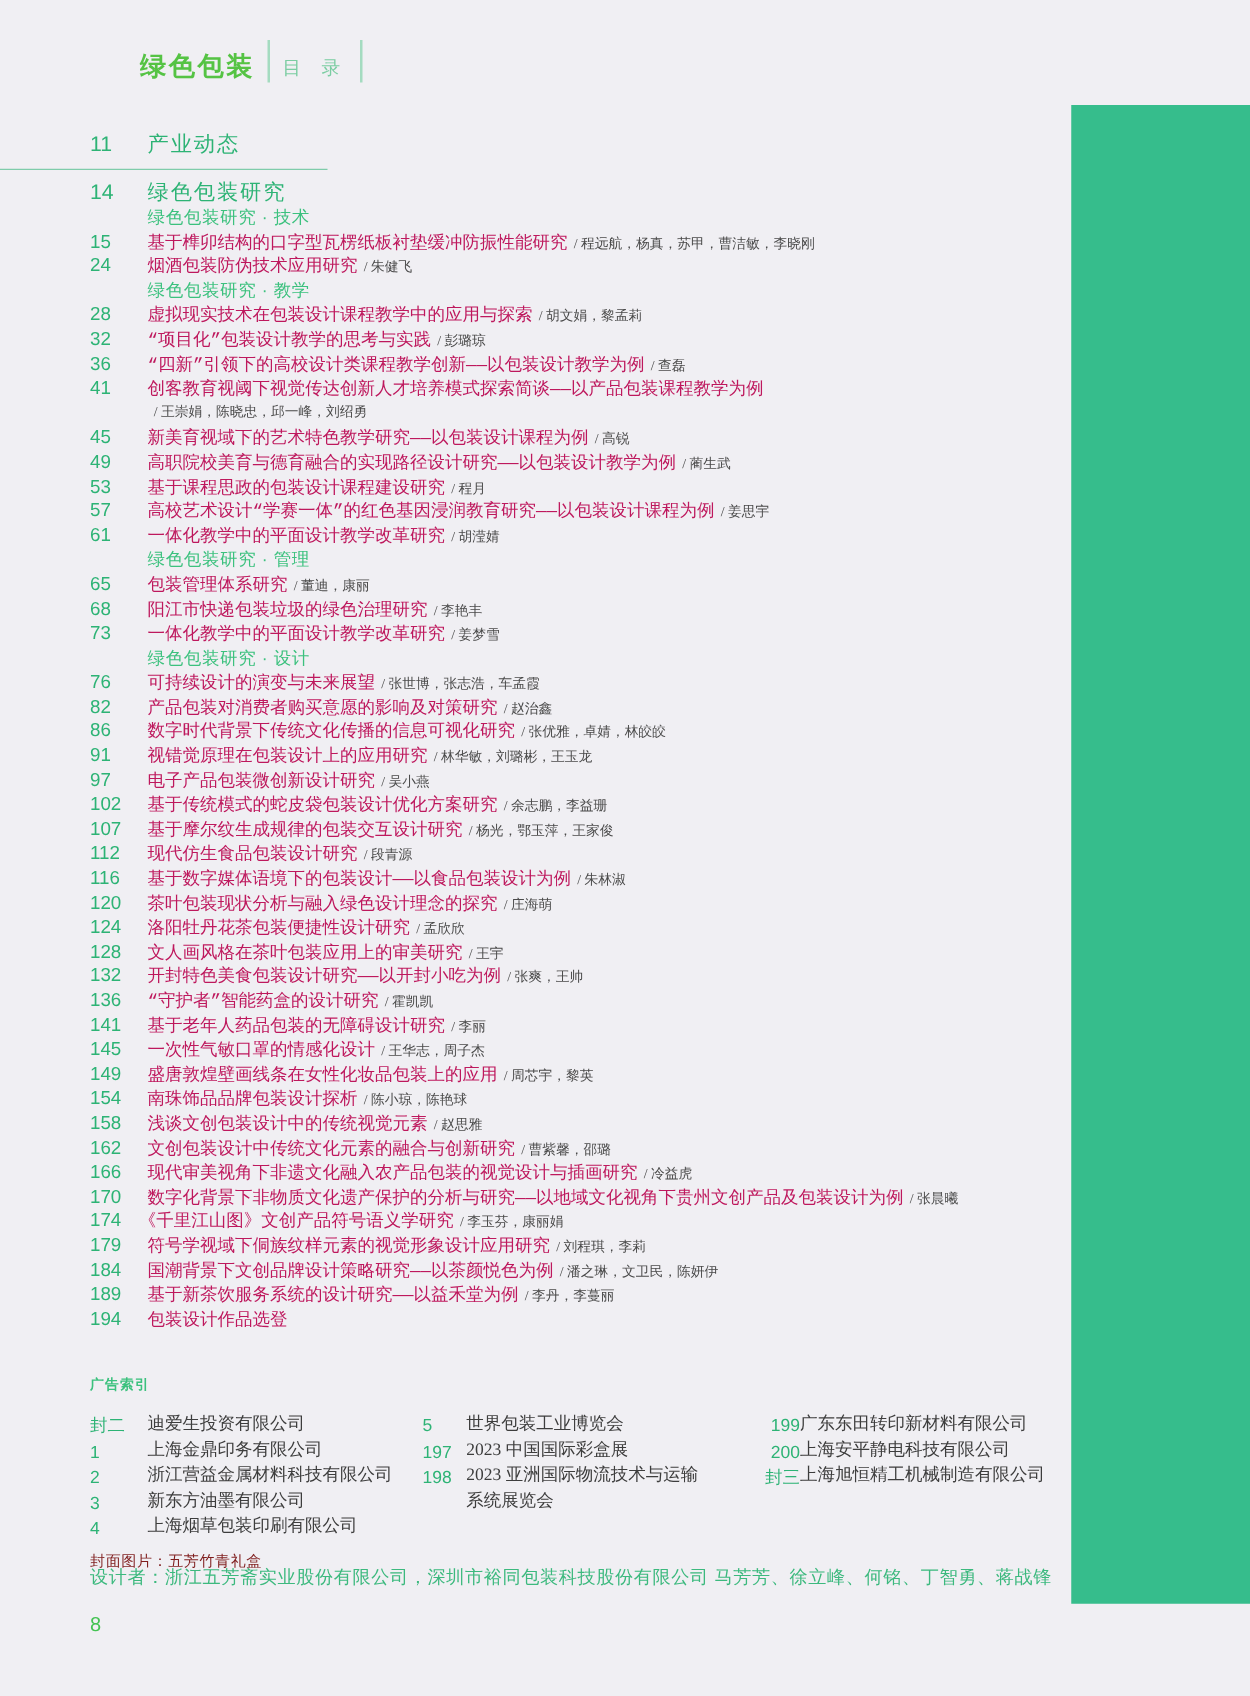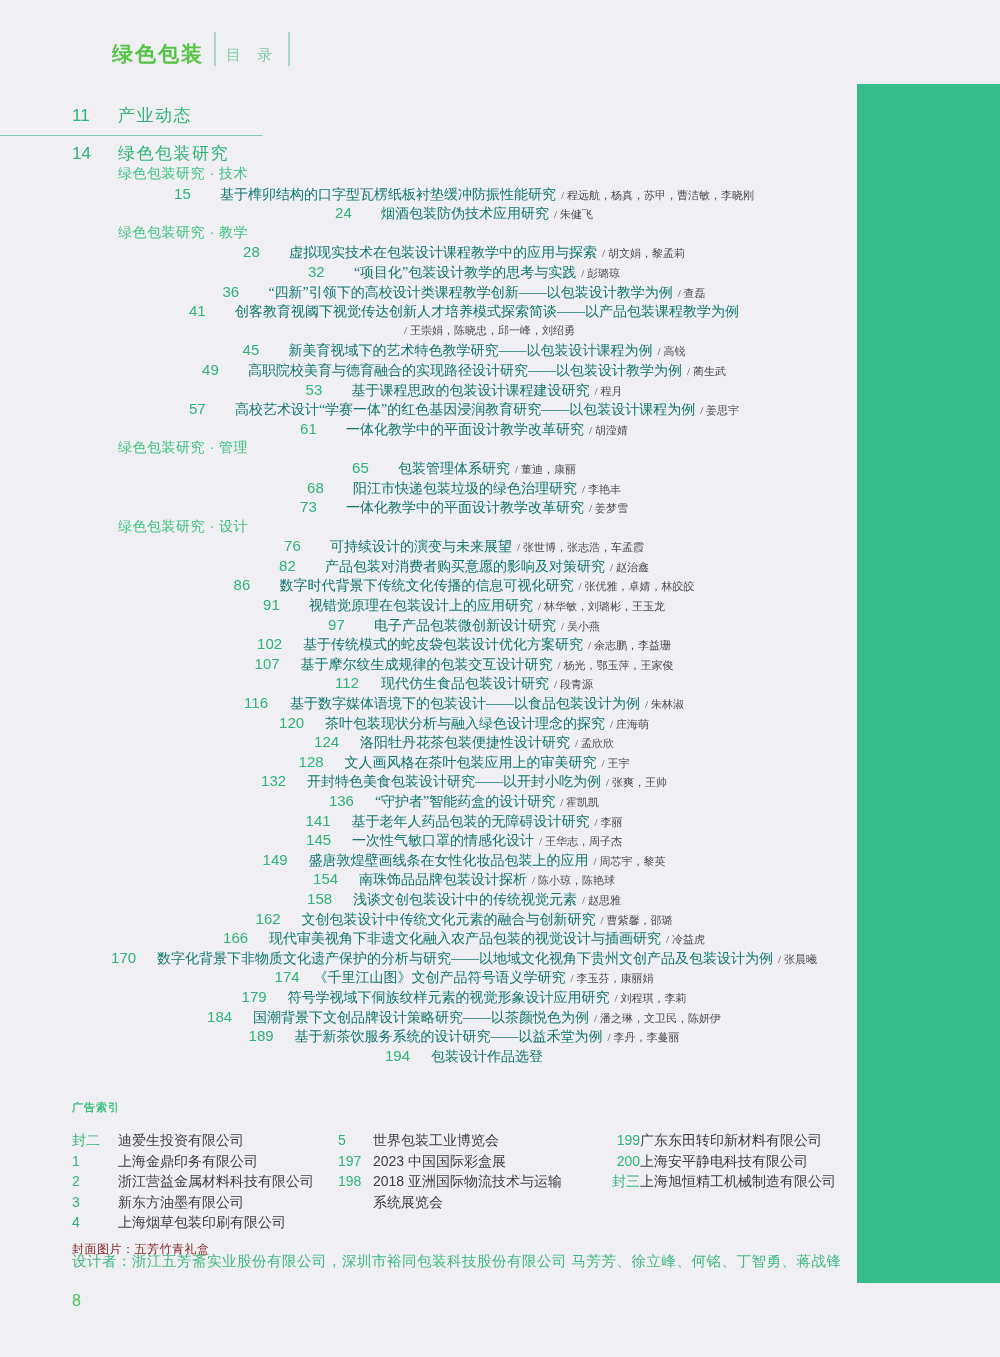--- a/index.html
+++ b/index.html
@@ -14,38 +14,38 @@
   .vbar { width:2px; height:34px; background:#a4dbc0; margin:0 10px; }
   .mulu { color:#7bcda2; font-size:15px; letter-spacing:6px; line-height:1; padding-bottom:4px; }
 
   .toc { position:absolute; left:72px; top:106px; width:784px; }
   .row { display:flex; align-items:baseline; }
   .row.chapter { height:20px; line-height:20px; }
   .chapter .num { flex:0 0 46px; font-size:17px; color:#2db375; }
   .chapter .title { font-size:17px; color:#2db375; font-weight:500; letter-spacing:1.5px; }
   .divider { height:1px; background:#7fccaa; width:262px; margin:9px 0 8px -72px; }
   .row.sub { padding-left:46px; height:19.6px; line-height:19.6px; font-size:14px; color:#3cc17e; white-space:nowrap; letter-spacing:0.5px; }
-  .row.article { height:19.6px; line-height:19.6px; white-space:nowrap;justify-content:center; }
+  .row.article { height:19.6px; line-height:19.6px; white-space:nowrap; }
   .article .num { flex:0 0 46px; font-size:15px; color:#2db375; }
-  .article .title { font-size:14px; color:#0f766e; font-family:Liberation Serif, serif; }
+  .article .title { font-size:14px; color:#be185d; font-family:Liberation Mono, monospace; }
   .article .title.hang { margin-left:-7px; }
   .article .authors { font-size:11px; color:#4a4a4a; font-family:"Liberation Serif", serif; margin-left:5px; }
   .article .cont-only { padding-left:0; }
 
   .ads { position:absolute; left:72px; top:1100px; width:790px; }
   .ads-heading { font-size:11px; color:#3cc17e; font-weight:bold; letter-spacing:1px; margin-bottom:15px; }
   .ads-grid { display:flex; }
   .ad-col { display:block; }
   .ad-col.c0 { width:266px; }
   .ad-col.c1 { width:262px; }
   .ad-row { display:flex; height:20.5px; line-height:20.5px; white-space:nowrap; }
   .ad-num { flex:0 0 46px; color:#2db375; font-size:14px; }
   .ad-col.c1 .ad-num { flex-basis:35px; }
   .ad-col.c2 .ad-num { flex-basis:40px;text-align:right; }
-  .ad-name { font-size:14px; color:#3d3d3d; font-family:Liberation Sans, sans-serif; }
+  .ad-name { font-size:14px; color:#3d3d3d; font-family:Liberation Serif, serif; }
   .ad-cont { padding-left:35px; }
 
   .footer-cover { position:absolute; left:72px; top:1241px; font-size:12px; color:#7f1d1d; letter-spacing:0.5px; }
   .footer-designer { position:absolute; left:72px; top:1252px; font-size:14.5px; color:#3cb97e; letter-spacing:0.5px; white-space:nowrap; }
   .page-num { position:absolute; left:72px; top:1292px; font-size:16px; color:#44c353; }
 </style>
 </head>
 <body>
 
 <div class="page">
@@ -310,21 +310,21 @@
           <div class="ad-row">
             <span class="ad-num">5</span>
             <span class="ad-name">世界包装工业博览会</span>
           </div>
           <div class="ad-row">
             <span class="ad-num">197</span>
             <span class="ad-name">2023 中国国际彩盒展</span>
           </div>
           <div class="ad-row">
             <span class="ad-num">198</span>
-            <span class="ad-name">2018 亚洲国际物流技术与运输</span>
+            <span class="ad-name">2023 亚洲国际物流技术与运输</span>
           </div>
           <div class="ad-row">
             <span class="ad-name ad-cont">系统展览会</span>
           </div>
         </div>
         <div class="ad-col c2">
           <div class="ad-row">
             <span class="ad-num">199</span>
             <span class="ad-name">广东东田转印新材料有限公司</span>
           </div>

